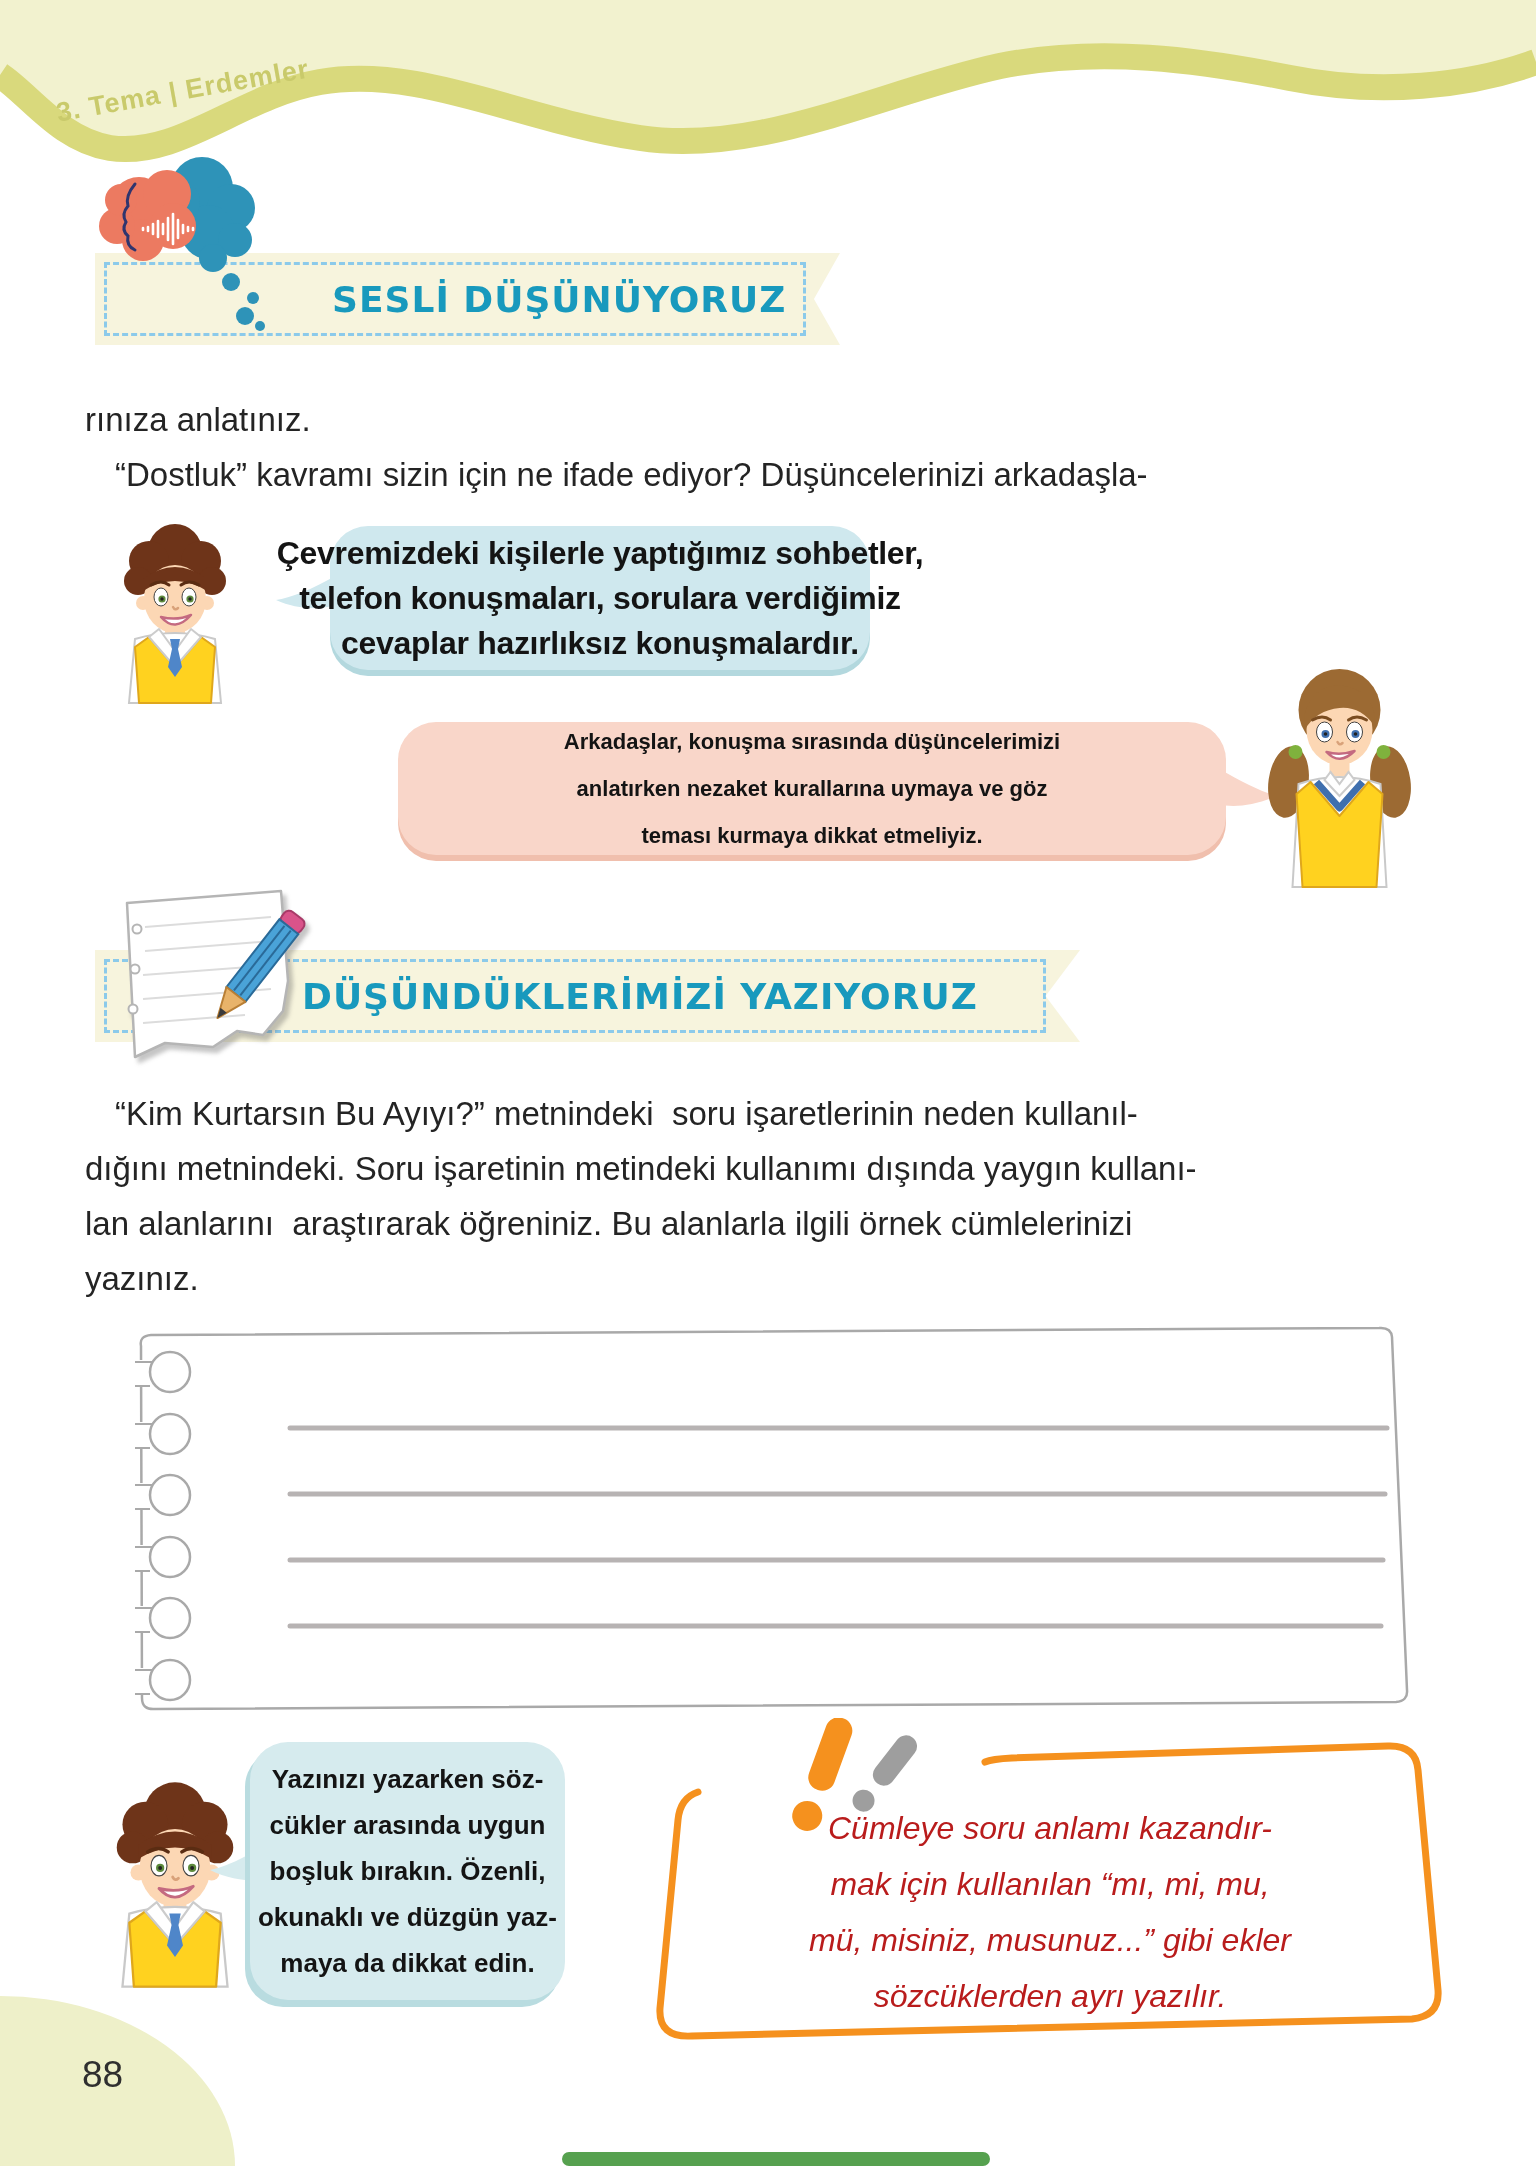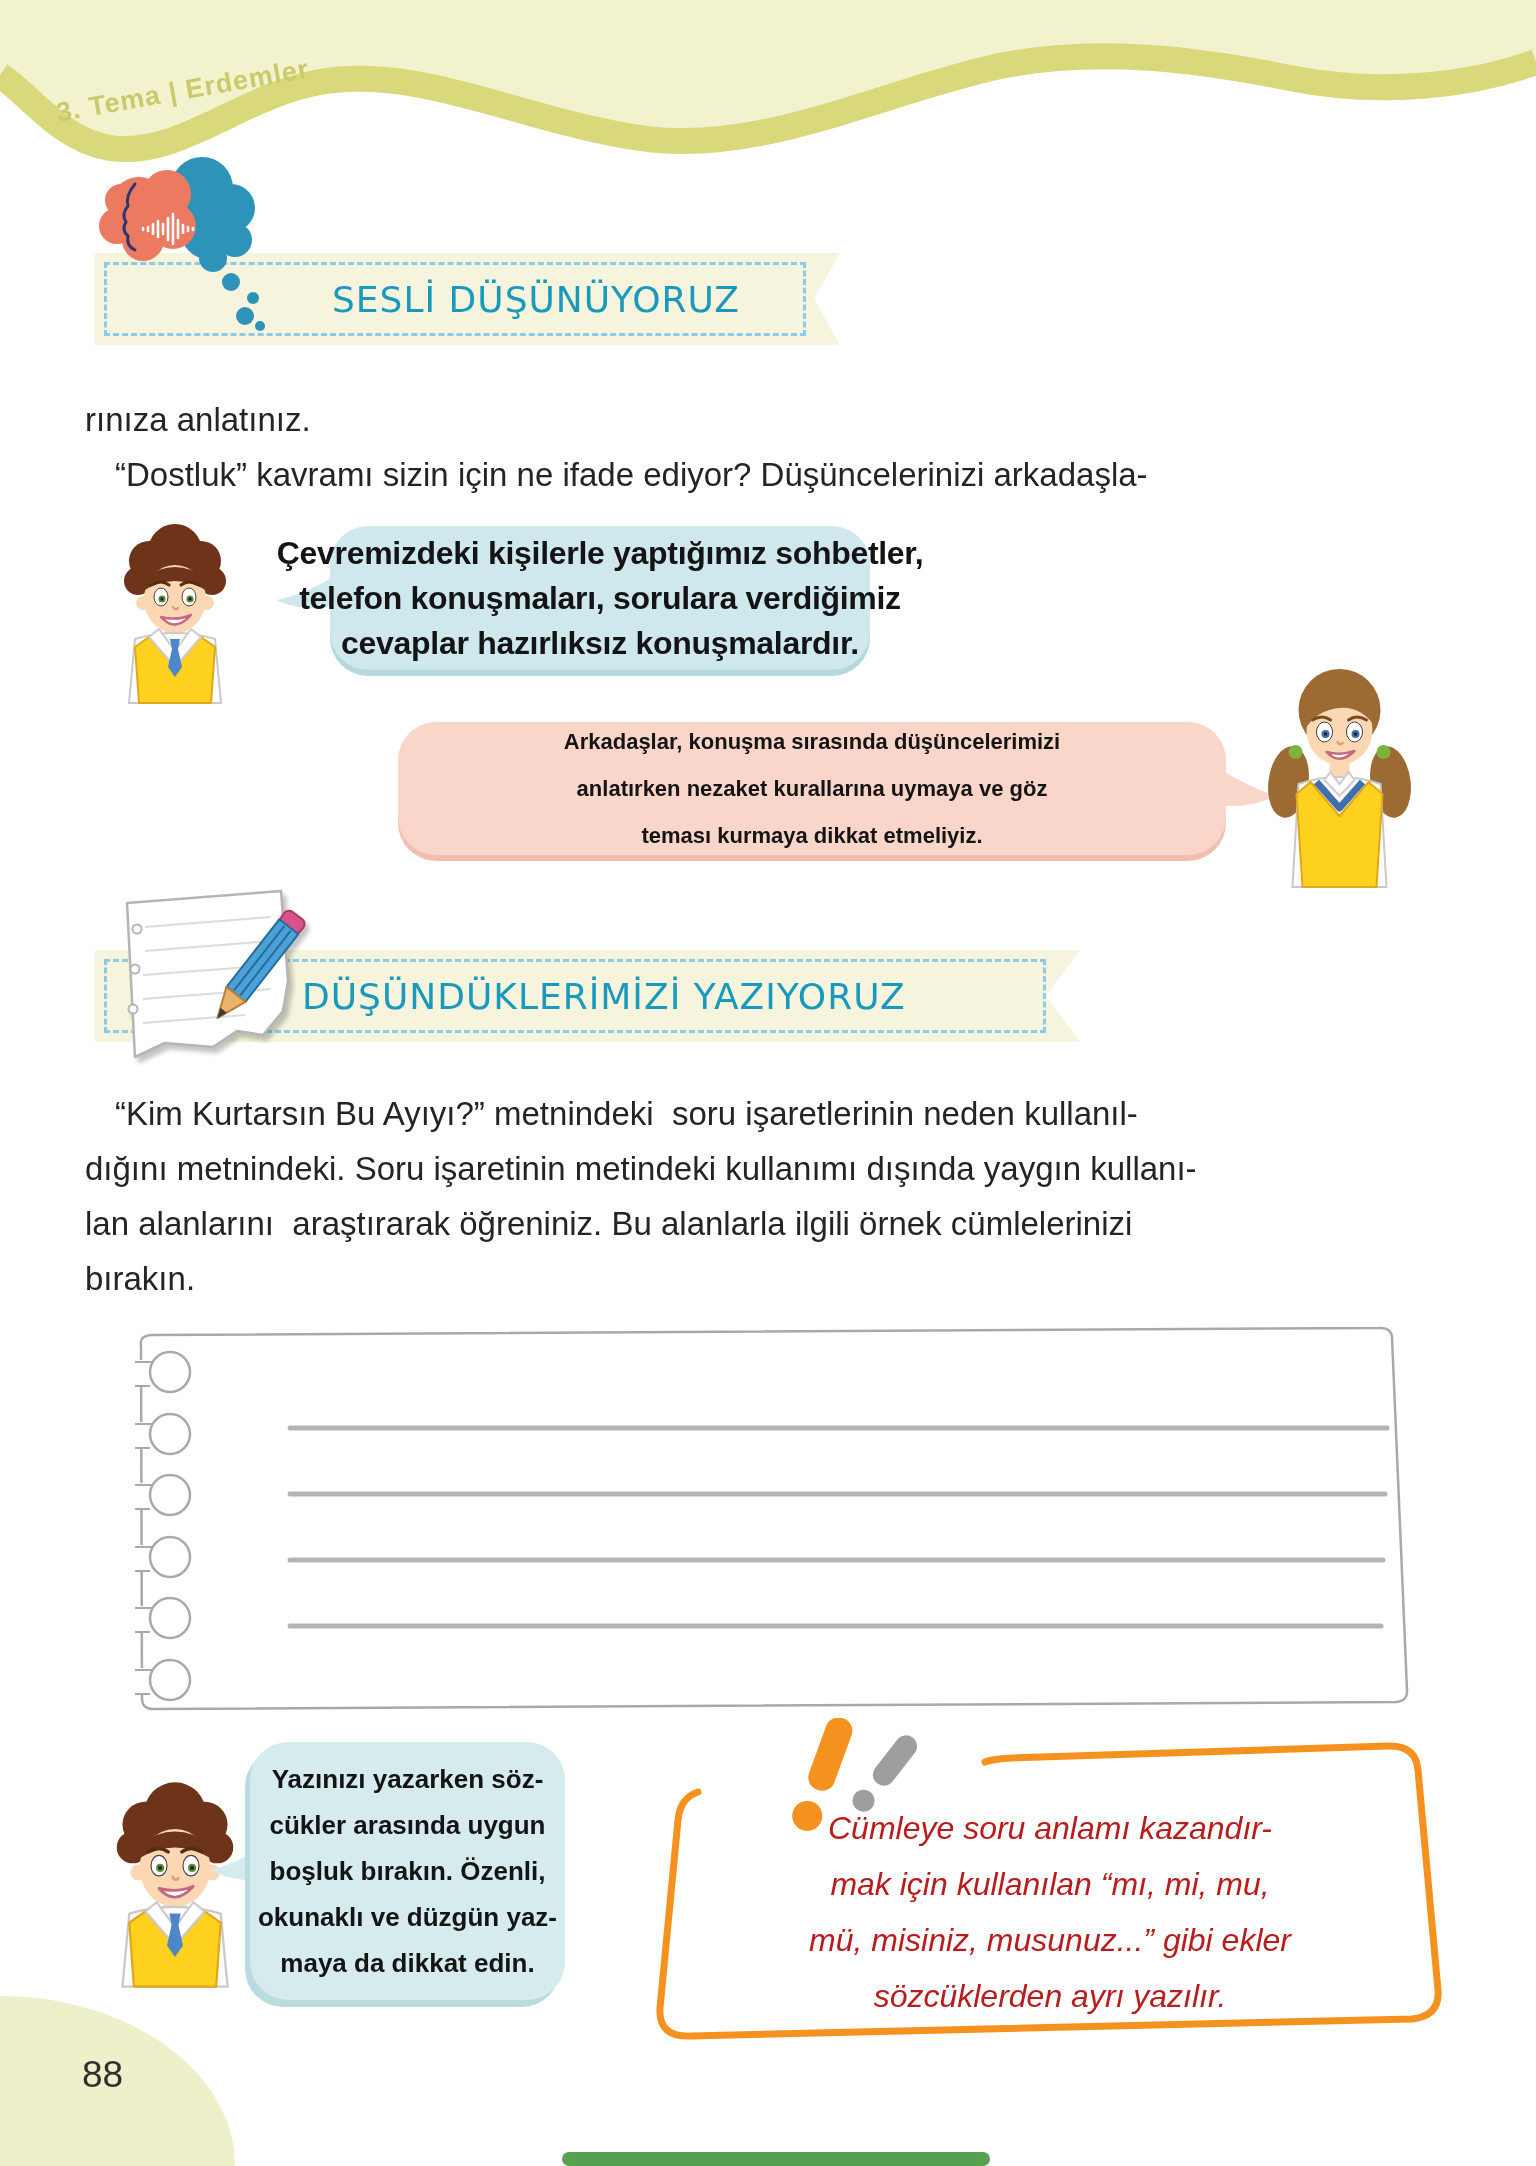--- a/index.html
+++ b/index.html
@@ -10,21 +10,21 @@
   
   .theme-label{position:absolute;left:54px;top:98px;transform:rotate(-10deg);transform-origin:left top;
     color:#c9ca6b;font-size:27px;font-weight:600;letter-spacing:1px;white-space:nowrap;}
 
   
   .banner{position:absolute;background:#f7f4dd;
     clip-path:polygon(0 0,100% 0,96.5% 50%,100% 100%,0 100%);
     filter:drop-shadow(5px 7px 3px rgba(80,80,80,.40));}
   .banner-inner{position:absolute;inset:9px 34px 9px 9px;border:3px dashed #8ccaea;
     display:flex;align-items:center;}
-  .banner-title{font-family:"DejaVu Sans",sans-serif;font-weight:400;color:#1899bd;
+  .banner-title{font-family:"DejaVu Sans",sans-serif;font-weight:700;color:#1899bd;
     font-size:36px;letter-spacing:1px;white-space:nowrap;}
 
   
   .para{position:absolute;left:85px;width:1375px;font-size:33px;line-height:55px;color:#242424;}
   .para .indent{text-indent:30px;}
   .tline{white-space:pre;}
 
   
   .bubble{position:absolute;border-radius:38px;display:flex;flex-direction:column;
     justify-content:center;align-items:center;text-align:center;
@@ -201,21 +201,21 @@
       <line x1="164" y1="32" x2="164" y2="114" stroke="#2a6a98" stroke-width="2"></line>
       <path d="M148 116 L172 116 L160 146 Z" fill="#e8b36a" stroke="#b97f35" stroke-width="2" stroke-linejoin="round"></path>
       <path d="M156 136 L164 136 L160 146 Z" fill="#3b3b3b"></path>
     </g>
   </svg>
 
   <div class="para" style="top:1086px">
     <div class="tline indent">“Kim Kurtarsın Bu Ayıyı?” metnindeki  soru işaretlerinin neden kullanıl-</div>
     <div class="tline">dığını metnindeki. Soru işaretinin metindeki kullanımı dışında yaygın kullanı-</div>
     <div class="tline">lan alanlarını  araştırarak öğreniniz. Bu alanlarla ilgili örnek cümlelerinizi</div>
-    <div class="tline">bırakın.</div>
+    <div class="tline">yazınız.</div>
   </div>
 
   <svg class="abs" style="left:125px;top:1320px" width="1292" height="392" viewBox="0 0 1292 392">
     <path d="M16 26 Q14 16 26 15 L1254 8 Q1266 7 1267 17 L1282 370 Q1283 381 1271 382 L30 389 Q17 390 17 378 Z" fill="#ffffff" stroke="#a9a9a9" stroke-width="2.5" stroke-linejoin="round"></path>
     <g>
       <g>
         <rect x="9" y="40" width="16" height="26" fill="#fff"></rect>
         <line x1="10" y1="42" x2="27" y2="42" stroke="#a9a9a9" stroke-width="2"></line>
         <line x1="10" y1="66" x2="25" y2="66" stroke="#a9a9a9" stroke-width="2"></line>
         <circle cx="45" cy="52" r="20" fill="#fff" stroke="#a9a9a9" stroke-width="2.5"></circle>

